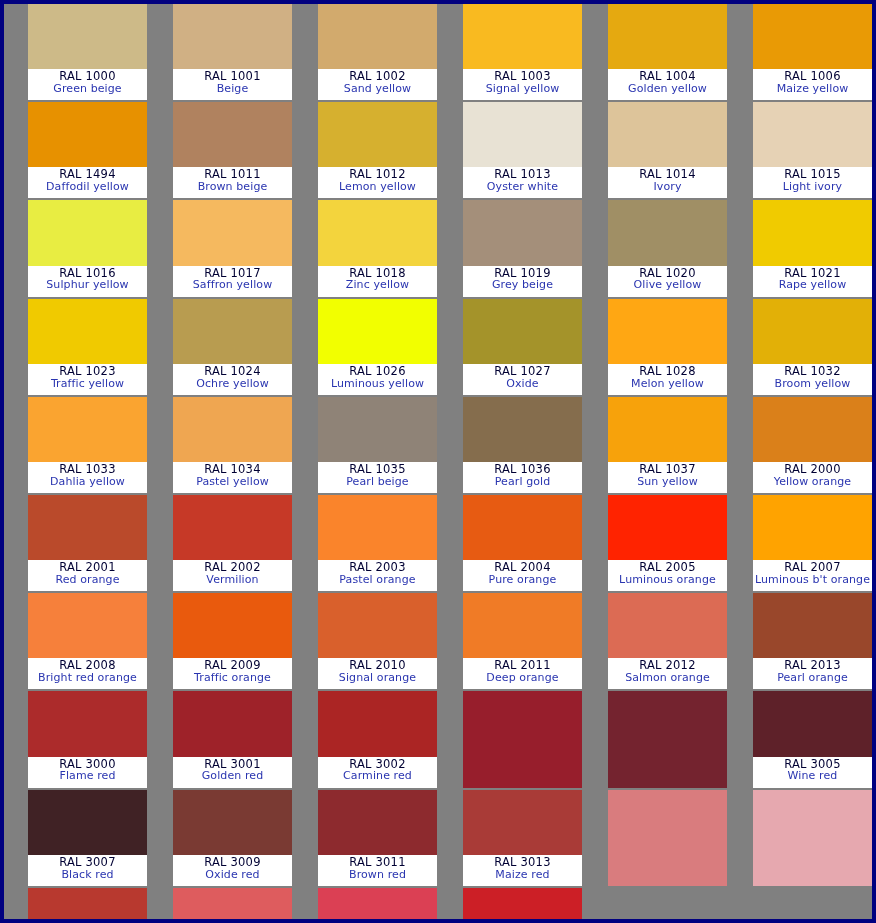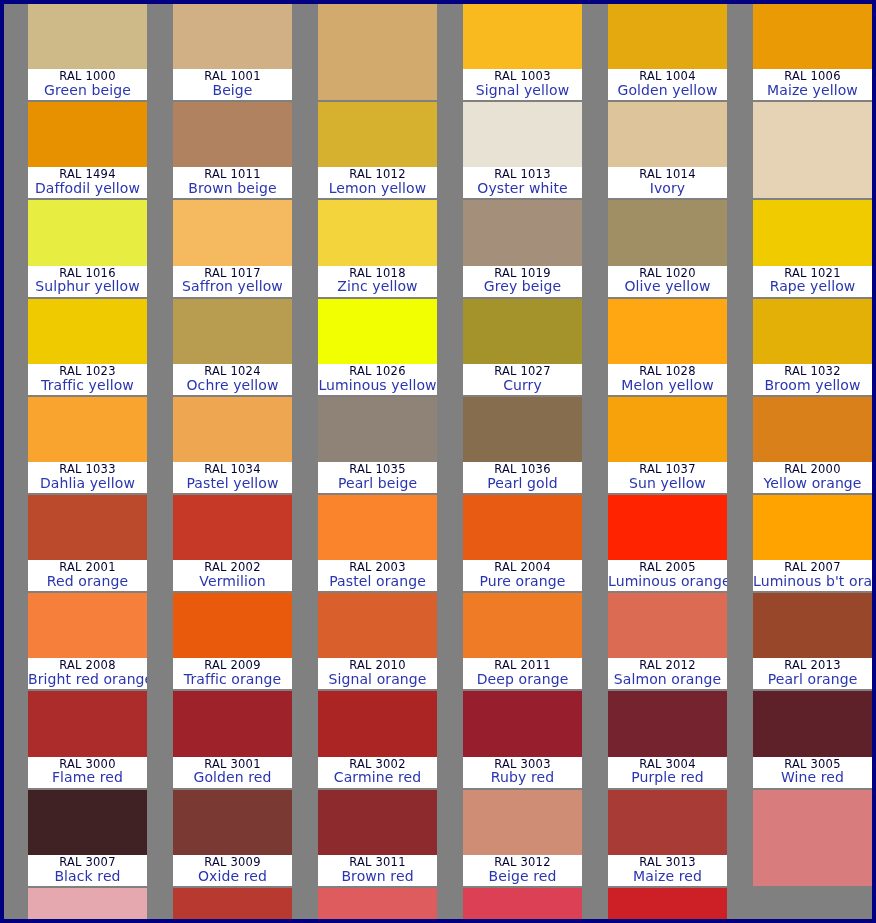--- a/index.html
+++ b/index.html
@@ -56,21 +56,21 @@
   }
   .swatch-code {
     display: block;
     font-size: 11.5px;
     color: #000033;
     letter-spacing: 0.2px;
     white-space: nowrap;
   }
   .swatch-name {
     display: block;
-    font-size: 14px;
+    font-size: 11px;
     color: #2A35B0;
     letter-spacing: 0.1px;
     white-space: nowrap;
   }
 </style>
 </head>
 <body>
 
 <div id="chart-root">
   <div id="swatch-grid">
@@ -83,20 +83,24 @@
       </div>
       <div class="swatch-cell">
         <div class="swatch-color" style="background-color: rgb(208, 176, 132);"></div>
         <div class="swatch-label">
           <span class="swatch-code">RAL 1001</span>
           <span class="swatch-name">Beige</span>
         </div>
       </div>
       <div class="swatch-cell">
         <div class="swatch-color" style="background-color: rgb(210, 170, 109);"></div>
+        <div class="swatch-label">
+          <span class="swatch-code">RAL 1002</span>
+          <span class="swatch-name">Sand yellow</span>
+        </div>
       </div>
       <div class="swatch-cell">
         <div class="swatch-color" style="background-color: rgb(249, 186, 32);"></div>
         <div class="swatch-label">
           <span class="swatch-code">RAL 1003</span>
           <span class="swatch-name">Signal yellow</span>
         </div>
       </div>
       <div class="swatch-cell">
         <div class="swatch-color" style="background-color: rgb(229, 169, 16);"></div>
@@ -142,20 +146,24 @@
       </div>
       <div class="swatch-cell">
         <div class="swatch-color" style="background-color: rgb(221, 196, 154);"></div>
         <div class="swatch-label">
           <span class="swatch-code">RAL 1014</span>
           <span class="swatch-name">Ivory</span>
         </div>
       </div>
       <div class="swatch-cell">
         <div class="swatch-color" style="background-color: rgb(230, 210, 181);"></div>
+        <div class="swatch-label">
+          <span class="swatch-code">RAL 1015</span>
+          <span class="swatch-name">Light ivory</span>
+        </div>
       </div>
       <div class="swatch-cell">
         <div class="swatch-color" style="background-color: rgb(232, 237, 66);"></div>
         <div class="swatch-label">
           <span class="swatch-code">RAL 1016</span>
           <span class="swatch-name">Sulphur yellow</span>
         </div>
       </div>
       <div class="swatch-cell">
         <div class="swatch-color" style="background-color: rgb(245, 185, 95);"></div>
@@ -210,21 +218,21 @@
         <div class="swatch-color" style="background-color: rgb(242, 255, 0);"></div>
         <div class="swatch-label">
           <span class="swatch-code">RAL 1026</span>
           <span class="swatch-name">Luminous yellow</span>
         </div>
       </div>
       <div class="swatch-cell">
         <div class="swatch-color" style="background-color: rgb(164, 147, 42);"></div>
         <div class="swatch-label">
           <span class="swatch-code">RAL 1027</span>
-          <span class="swatch-name">Curry</span>
+          <span class="swatch-name">Oxide</span>
         </div>
       </div>
       <div class="swatch-cell">
         <div class="swatch-color" style="background-color: rgb(255, 167, 19);"></div>
         <div class="swatch-label">
           <span class="swatch-code">RAL 1028</span>
           <span class="swatch-name">Melon yellow</span>
         </div>
       </div>
       <div class="swatch-cell">
@@ -376,31 +384,23 @@
       </div>
       <div class="swatch-cell">
         <div class="swatch-color" style="background-color: rgb(171, 37, 36);"></div>
         <div class="swatch-label">
           <span class="swatch-code">RAL 3002</span>
           <span class="swatch-name">Carmine red</span>
         </div>
       </div>
       <div class="swatch-cell">
         <div class="swatch-color" style="background-color: rgb(151, 30, 44);"></div>
-        <div class="swatch-label">
-          <span class="swatch-code">RAL 3003</span>
-          <span class="swatch-name">Ruby red</span>
-        </div>
       </div>
       <div class="swatch-cell">
         <div class="swatch-color" style="background-color: rgb(116, 35, 47);"></div>
-        <div class="swatch-label">
-          <span class="swatch-code">RAL 3004</span>
-          <span class="swatch-name">Purple red</span>
-        </div>
       </div>
       <div class="swatch-cell">
         <div class="swatch-color" style="background-color: rgb(94, 33, 41);"></div>
         <div class="swatch-label">
           <span class="swatch-code">RAL 3005</span>
           <span class="swatch-name">Wine red</span>
         </div>
       </div>
       <div class="swatch-cell">
         <div class="swatch-color" style="background-color: rgb(64, 34, 37);"></div>
@@ -414,27 +414,20 @@
         <div class="swatch-label">
           <span class="swatch-code">RAL 3009</span>
           <span class="swatch-name">Oxide red</span>
         </div>
       </div>
       <div class="swatch-cell">
         <div class="swatch-color" style="background-color: rgb(141, 42, 46);"></div>
         <div class="swatch-label">
           <span class="swatch-code">RAL 3011</span>
           <span class="swatch-name">Brown red</span>
-        </div>
-      </div>
-      <div class="swatch-cell">
-        <div class="swatch-color" style="background-color: rgb(207, 141, 118);"></div>
-        <div class="swatch-label">
-          <span class="swatch-code">RAL 3012</span>
-          <span class="swatch-name">Beige red</span>
         </div>
       </div>
       <div class="swatch-cell">
         <div class="swatch-color" style="background-color: rgb(169, 59, 55);"></div>
         <div class="swatch-label">
           <span class="swatch-code">RAL 3013</span>
           <span class="swatch-name">Maize red</span>
         </div>
       </div>
       <div class="swatch-cell">

